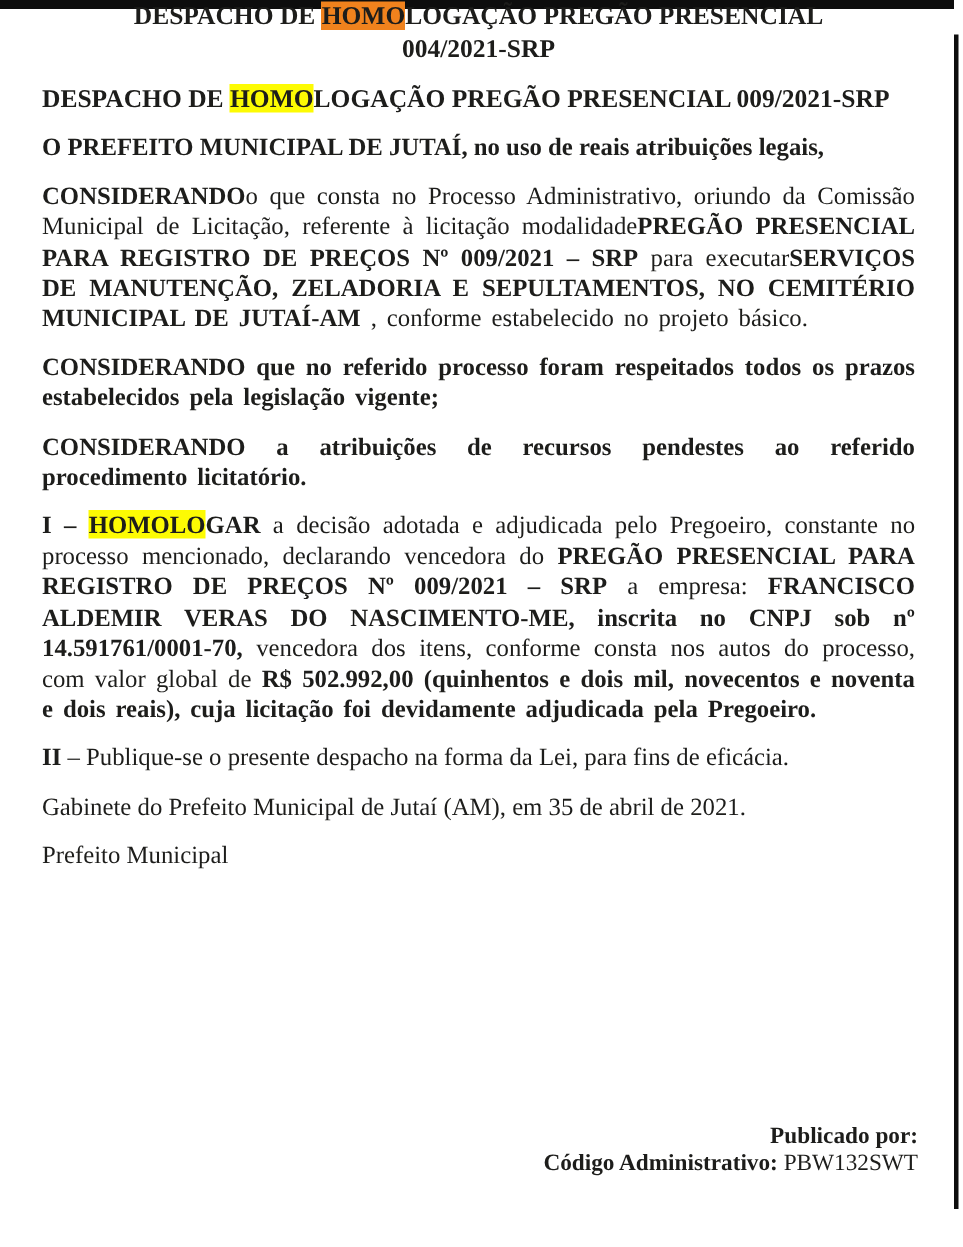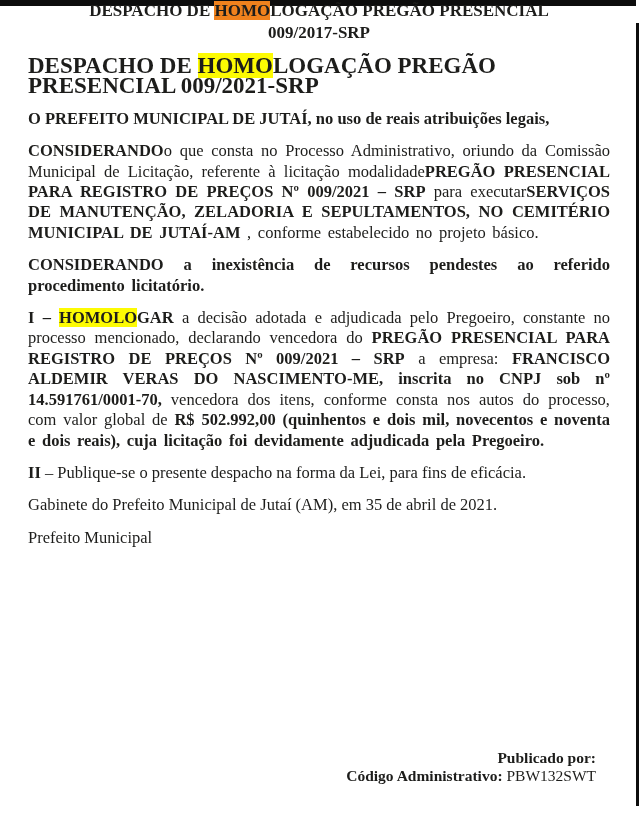--- a/index.html
+++ b/index.html
@@ -30,33 +30,33 @@
   }
   .content p { margin: 0 0 12px 0; }
   .bold { font-weight: bold; }
   .b { font-weight: bold; }
   .center { text-align: center; }
   .just { text-align: justify; word-spacing: 2.5px; }
   .hl-orange { background: var(--highlight-orange, #f0821d); }
   .hl-yellow { background: var(--highlight-yellow, #fdfb03); }
 
   .title   { margin: 54px 0 16px 0; font-size: 17px; line-height: 22px; }
-  .subject { font-size: 23px; margin-bottom: 14px; }
+  .subject { font-size: 17px; margin-bottom: 14px; }
   .preamble{ margin-bottom: 15px; }
   .c1 { margin-bottom: 9px; }
   .c2 { margin-bottom: 10px; }
   .c3 { margin-bottom: 12px; }
   .resolve { margin-bottom: 10px; }
   .i1 { margin-bottom: 8px; }
   .i2 { margin-bottom: 10px; }
   .closing { margin-bottom: 14px; }
   .sig-name { margin-bottom: 12px; }
 
   .pub-block {
-    position: absolute; right: 46px; top: 749px;
+    position: absolute; right: 30px; top: 749px;
     text-align: right;
     font-size: 15.5px;
     line-height: 17.6px;
   }
   .rule {
     position: absolute; left: 28px; top: 812px;
     width: 582px; height: 2px;
     background: var(--rule, #8f8f8f);
   }
 </style>
@@ -65,31 +65,32 @@
 
 <div class="page">
 
   <div class="topbar"></div>
   <div class="sideline"></div>
 
   <div class="content">
 
     <p class="title bold center">
       <span><span>DESPACHO DE </span><span class="hl-orange">HOMO</span><span>LOGAÇÃO PREGÃO PRESENCIAL</span></span><br>
-      <span>009/2017-SRP</span>
+      <span>004/2021-SRP</span>
     </p>
 
     <p class="subject bold"><span>DESPACHO DE </span><span class="hl-yellow">HOMO</span><span>LOGAÇÃO PREGÃO PRESENCIAL 009/2021-SRP</span></p>
 
     <p class="preamble bold">O PREFEITO MUNICIPAL DE JUTAÍ, no uso de reais atribuições legais,</p>
 
     <p class="c1 just"><span class="b">CONSIDERANDO</span><span>o que consta no Processo Administrativo, oriundo da Comissão Municipal de Licitação, referente à licitação modalidade</span><span class="b">PREGÃO PRESENCIAL PARA REGISTRO DE PREÇOS Nº 009/2021 – SRP</span><span> para executar</span><span class="b">SERVIÇOS DE MANUTENÇÃO, ZELADORIA E SEPULTAMENTOS, NO CEMITÉRIO MUNICIPAL DE JUTAÍ-AM</span><span> , conforme estabelecido no projeto básico.</span></p>
 
+    <p class="c2 bold just">CONSIDERANDO que no referido processo foram respeitados todos os prazos estabelecidos pela legislação vigente;</p>
 
-    <p class="c3 bold just">CONSIDERANDO a inexistência de recursos pendestes ao referido procedimento licitatório.</p>
+    <p class="c3 bold just">CONSIDERANDO a atribuições de recursos pendestes ao referido procedimento licitatório.</p>
 
 
     <p class="i1 just"><span class="b">I – </span><span class="b hl-yellow">HOMOLO</span><span class="b">GAR</span><span> a decisão adotada e adjudicada pelo Pregoeiro, constante no processo mencionado, declarando vencedora do </span><span class="b">PREGÃO PRESENCIAL PARA REGISTRO DE PREÇOS Nº 009/2021 – SRP</span><span> a empresa: </span><span class="b">FRANCISCO ALDEMIR VERAS DO NASCIMENTO-ME, inscrita no CNPJ sob nº 14.591761/0001-70,</span><span> vencedora dos itens, conforme consta nos autos do processo, com valor global de </span><span class="b">R$ 502.992,00 (quinhentos e dois mil, novecentos e noventa e dois reais), cuja licitação foi devidamente adjudicada pela Pregoeiro.</span></p>
 
     <p class="i2"><span class="b">II </span><span>– Publique-se o presente despacho na forma da Lei, para fins de eficácia.</span></p>
 
     <p class="closing">Gabinete do Prefeito Municipal de Jutaí (AM), em 35 de abril de 2021.</p>
 
 
     <p>Prefeito Municipal</p>

